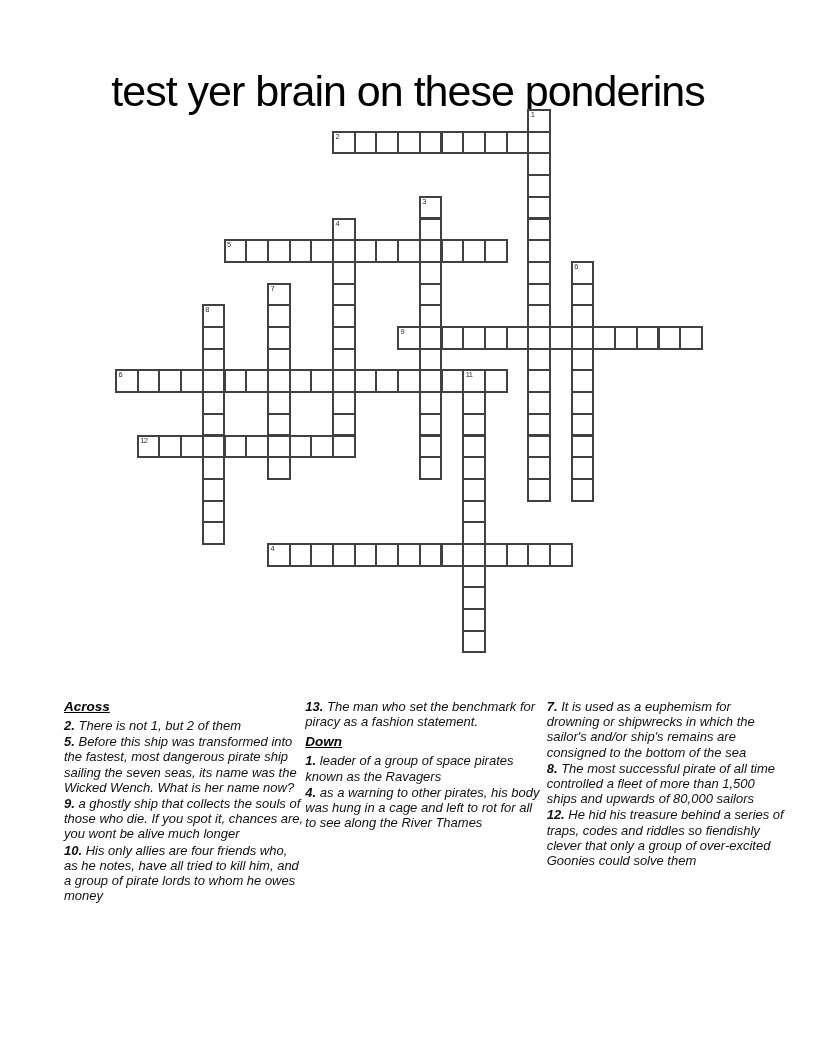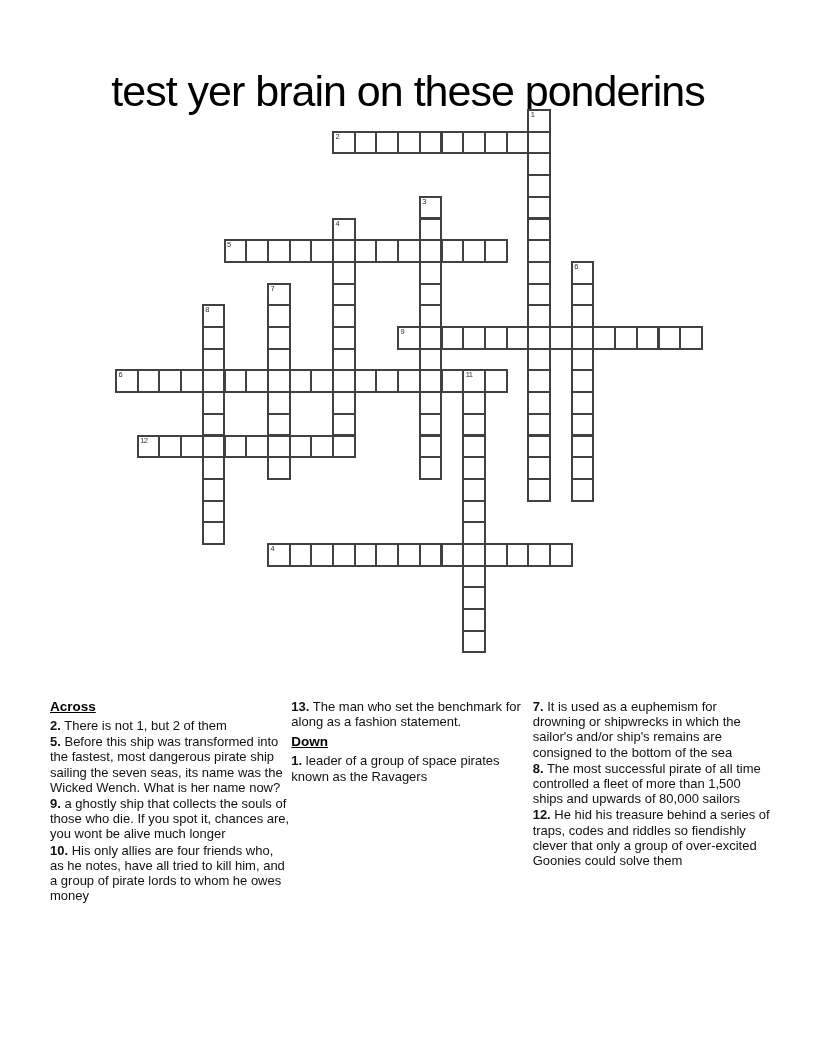--- a/index.html
+++ b/index.html
@@ -36,24 +36,25 @@
   .cell .num {
     position: absolute;
     top: 0px; left: 1.5px;
     font-size: 7.5px;
     line-height: 8.5px;
     color: #2e2e2e;
     letter-spacing: -0.5px;
   }
   .clues {
     position: absolute;
-    left: 50px; top: 699px;
+    left: 64px; top: 699px;
     width: 722px;
     display: flex;
     gap: 2px;
+    font-style: italic;
   }
   .clue-col { flex: 1; min-width: 0; }
   .clue-header {
     font-size: 13.5px;
     font-weight: bold;
     text-decoration: underline;
     color: #000000;
     margin: 0 0 3px 0;
     line-height: 16px;
   }
@@ -252,22 +253,23 @@
 
 <div class="clues" id="clues">
     <div class="clue-col">
       <div class="clue-header">Across</div>
       <p class="clue"><b>2.</b> <span>There is not 1, but 2 of them</span></p>
       <p class="clue"><b>5.</b> <span>Before this ship was transformed into the fastest, most dangerous pirate ship sailing the seven seas, its name was the Wicked Wench. What is her name now?</span></p>
       <p class="clue"><b>9.</b> <span>a ghostly ship that collects the souls of those who die. If you spot it, chances are, you wont be alive much longer</span></p>
       <p class="clue"><b>10.</b> <span>His only allies are four friends who, as he notes, have all tried to kill him, and a group of pirate lords to whom he owes money</span></p>
     </div>
     <div class="clue-col">
-      <p class="clue"><b>13.</b> <span>The man who set the benchmark for along as a fashion statement.</span></p>
+      <p class="clue"><b>13.</b> <span>The man who set the benchmark for piracy as a fashion statement.</span></p>
       <div class="clue-header mid">Down</div>
       <p class="clue"><b>1.</b> <span>leader of a group of space pirates known as the Ravagers</span></p>
+      <p class="clue"><b>4.</b> <span>as a warning to other pirates, his body was hung in a cage and left to rot for all to see along the River Thames</span></p>
     </div>
     <div class="clue-col">
       <p class="clue"><b>7.</b> <span>It is used as a euphemism for drowning or shipwrecks in which the sailor's and/or ship's remains are consigned to the bottom of the sea</span></p>
       <p class="clue"><b>8.</b> <span>The most successful pirate of all time controlled a fleet of more than 1,500 ships and upwards of 80,000 sailors</span></p>
       <p class="clue"><b>12.</b> <span>He hid his treasure behind a series of traps, codes and riddles so fiendishly clever that only a group of over-excited Goonies could solve them</span></p>
     </div>
   </div>
 
 </body></html>

